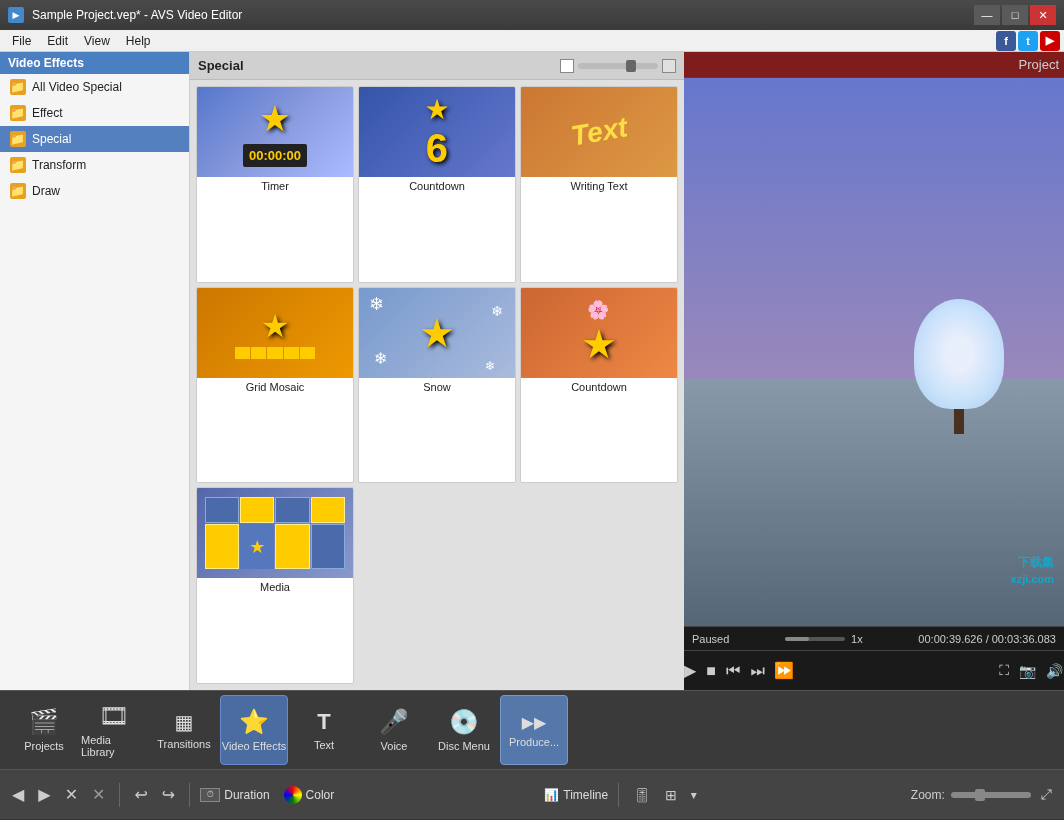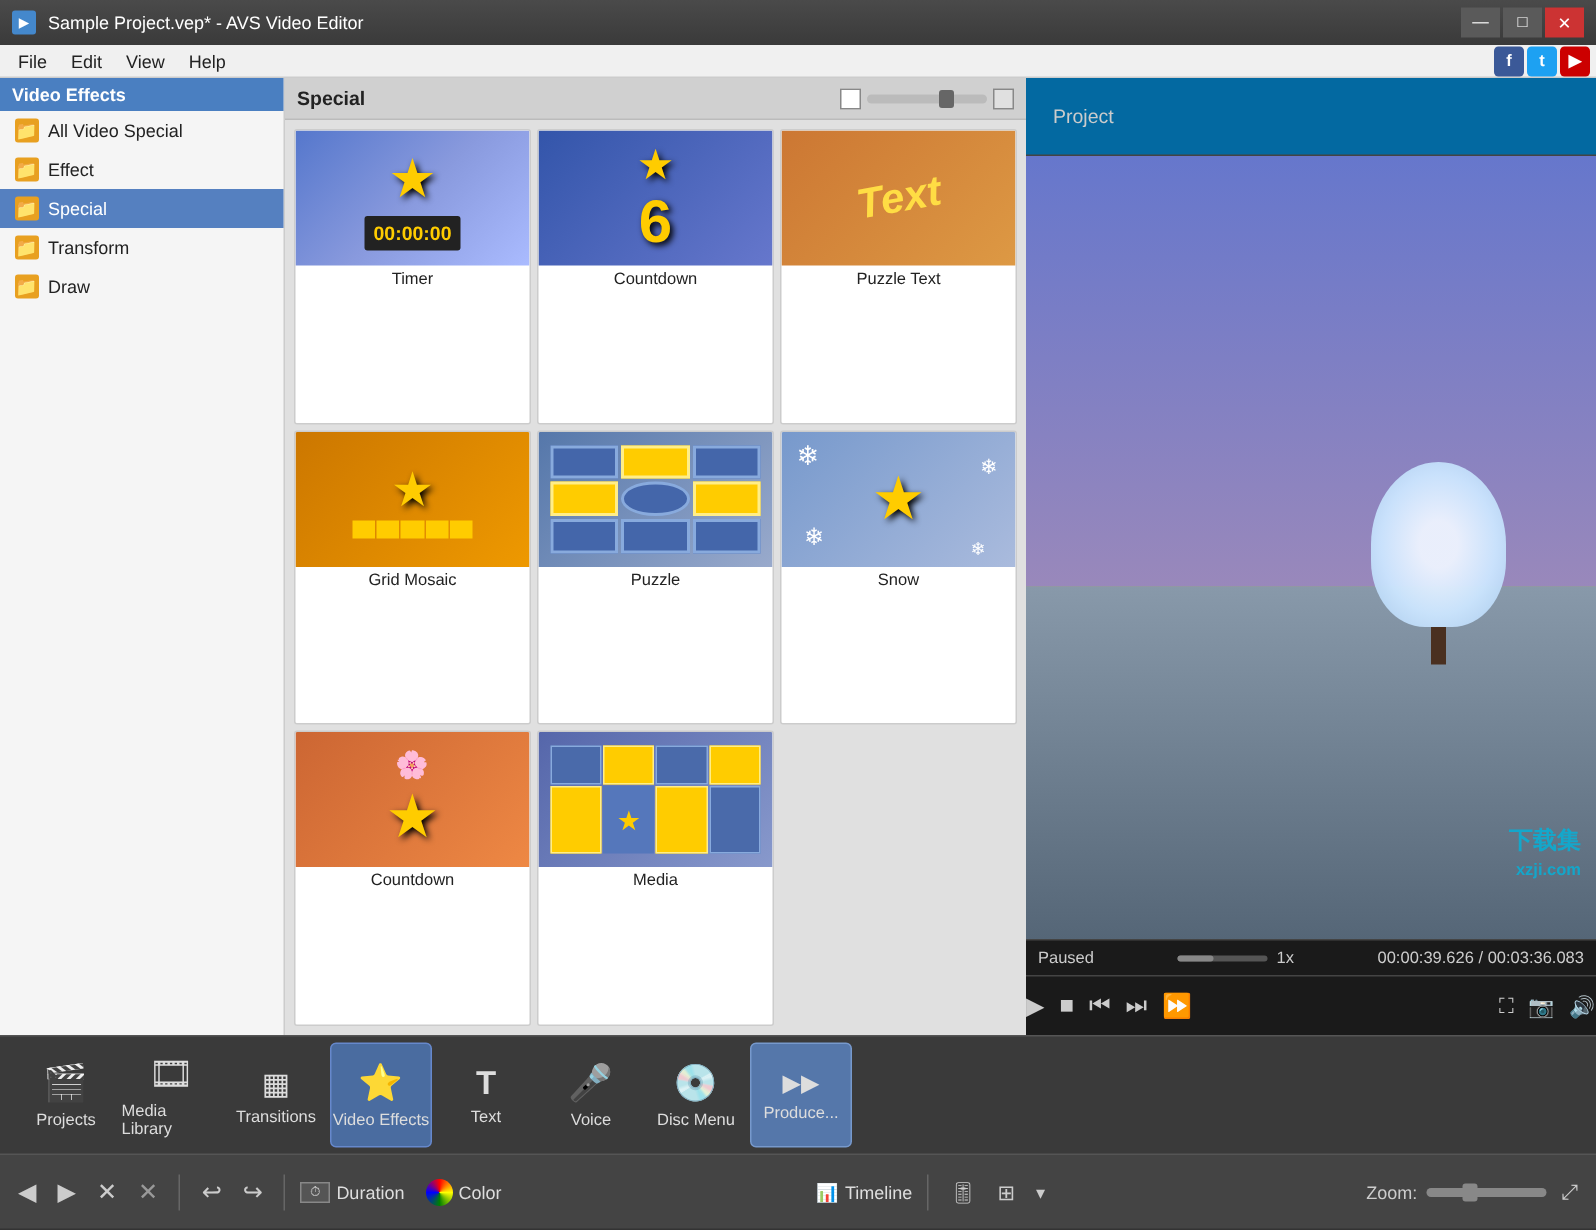--- a/index.html
+++ b/index.html
@@ -98,21 +98,21 @@
     .thumb-snow { background: linear-gradient(135deg, #7799cc, #aabbdd); }
     .thumb-particles { background: linear-gradient(135deg, #cc6633, #ee8844); }
     .thumb-canvas { background: linear-gradient(135deg, #5566aa, #8899cc); }
 
     
     #preview-panel {
       width: 380px; background: #2a2a2a; flex-shrink: 0;
       display: flex; flex-direction: column;
     }
     #preview-title {
-      background: #0369a1; color: #ccc; text-align: left; padding: 18px;
+      background: #7f1d1d; color: #ccc; text-align: right; padding: 5px;
       font-size: 13px; border-bottom: 1px solid #444;
     }
     #preview-video {
       flex: 1; position: relative; overflow: hidden; cursor: pointer;
     }
     #preview-img {
       width: 100%; height: 100%; background: linear-gradient(to bottom, #6699cc 0%, #9988bb 40%, #aabb44 70%, #88aa33 100%);
       position: relative;
     }
     .watermark { position: absolute; right: 10px; bottom: 40px; color: rgba(0,180,220,0.7); font-size: 13px; font-weight: bold; }
@@ -236,56 +236,40 @@
             <span class="countdown-num">6</span>
           </div>
         </div>
         <div class="effect-label">Countdown</div>
       </div>
 
       <div class="effect-item">
         <div class="effect-thumb thumb-writing">
           <span class="writing-text">Text</span>
         </div>
-        <div class="effect-label">Puzzle Text</div>
+        <div class="effect-label">Writing Text</div>
       </div>
 
 
       <div class="effect-item">
         <div class="effect-thumb thumb-grid">
           <div style="display:flex;flex-direction:column;align-items:center;gap:2px;">
             <span class="star-yellow" style="font-size:32px;">★</span>
             <div style="display:grid;grid-template-columns:repeat(5,1fr);gap:1px;width:80px;">
               <div style="background:#ffcc00;height:12px;"></div>
               <div style="background:#ffcc00;height:12px;"></div>
               <div style="background:#ffcc00;height:12px;"></div>
               <div style="background:#ffcc00;height:12px;"></div>
               <div style="background:#ffcc00;height:12px;"></div>
             </div>
           </div>
         </div>
         <div class="effect-label">Grid Mosaic</div>
       </div>
 
-      <div class="effect-item">
-        <div class="effect-thumb thumb-puzzle">
-          <div style="display:grid;grid-template-columns:repeat(3,1fr);gap:2px;width:90%;height:80%;position:relative;">
-            <div style="background:#4466aa;border:2px solid #88aadd;"></div>
-            <div style="background:#ffcc00;border:2px solid #ffee88;"></div>
-            <div style="background:#4466aa;border:2px solid #88aadd;"></div>
-            <div style="background:#ffcc00;border:2px solid #ffee88;"></div>
-            <div style="background:#4466aa;border:2px solid #88aadd;border-radius:50%;"></div>
-            <div style="background:#ffcc00;border:2px solid #ffee88;"></div>
-            <div style="background:#4466aa;border:2px solid #88aadd;"></div>
-            <div style="background:#4466aa;border:2px solid #88aadd;"></div>
-            <div style="background:#4466aa;border:2px solid #88aadd;"></div>
-          </div>
-        </div>
-        <div class="effect-label">Puzzle</div>
-      </div>
 
       <div class="effect-item">
         <div class="effect-thumb thumb-snow">
           <div style="position:relative;width:100%;height:100%;display:flex;align-items:center;justify-content:center;">
             <span class="star-yellow" style="font-size:40px;">★</span>
             <div style="position:absolute;top:5px;left:10px;color:#fff;font-size:18px;">❄</div>
             <div style="position:absolute;top:15px;right:12px;color:#fff;font-size:14px;">❄</div>
             <div style="position:absolute;bottom:10px;left:15px;color:#fff;font-size:16px;">❄</div>
             <div style="position:absolute;bottom:5px;right:20px;color:#fff;font-size:12px;">❄</div>
           </div>
@@ -331,21 +315,21 @@
 
         <div style="position:absolute;top:0;left:0;right:0;height:55%;background:linear-gradient(to bottom, #6677cc 0%, #9988bb 100%);"></div>
         <div style="position:absolute;bottom:0;left:0;right:0;height:45%;background:linear-gradient(to bottom, #8899aa 0%, #556677 100%);"></div>
 
         <div style="position:absolute;right:60px;bottom:35%;display:flex;flex-direction:column;align-items:center;">
           <div style="width:90px;height:110px;background:radial-gradient(ellipse, #eef4ff 20%, #cce6ff 60%, #aaccee 100%);border-radius:50% 50% 40% 40%;opacity:0.95;"></div>
           <div style="width:10px;height:25px;background:#4a3020;"></div>
         </div>
 
         <div class="watermark" style="text-align:right;">
-          <span style="color:rgba(0,180,220,0.8);font-size:16px;font-weight:bold;margin-left:28px;">下载集</span><br>
+          <span style="color:rgba(0,180,220,0.8);font-size:12px;font-weight:bold;margin-left:28px;">下载集</span><br>
           <span style="color:rgba(0,180,220,0.8);font-size:11px;">xzji.com</span>
         </div>
       </div>
     </div>
     <div id="preview-status">
       <span>Paused</span>
       <div style="display:flex;align-items:center;gap:6px;">
         <div style="width:60px;height:4px;background:#555;border-radius:2px;position:relative;">
           <div style="position:absolute;left:0;top:0;width:40%;height:100%;background:#888;border-radius:2px;"></div>
         </div>

